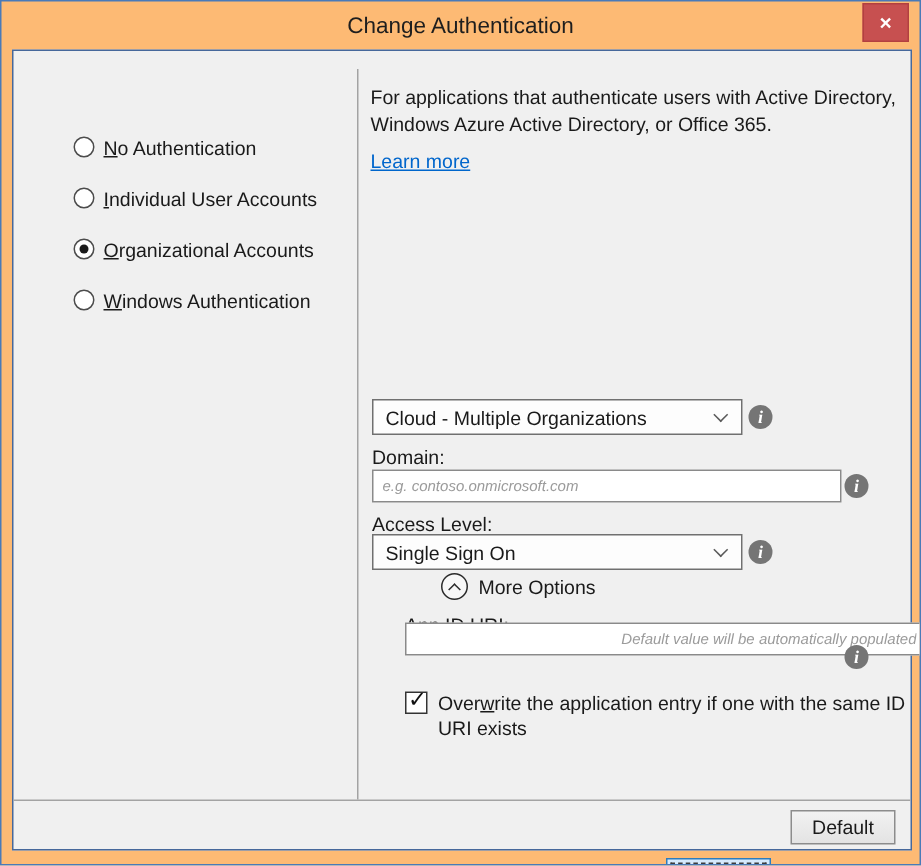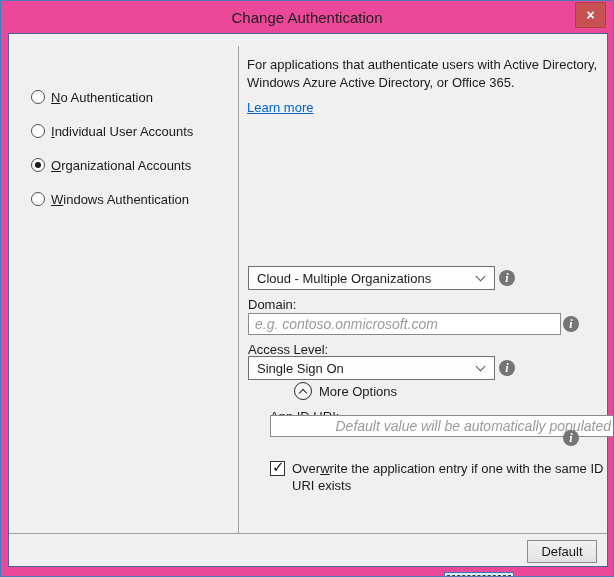--- a/index.html
+++ b/index.html
@@ -2,21 +2,21 @@
 <html><head>
 <meta charset="utf-8">
 <style>
   * { margin: 0; padding: 0; box-sizing: border-box; }
   html, body { background: #c8c8c8; }
   body { font-family: "Liberation Sans", "DejaVu Sans", sans-serif; }
 
   .window {
     position: relative;
     width: 614px; height: 577px;
-    background: #ec4899;
+    background: #fdba74;
     border: 1px solid #4a7ab8;
     overflow: hidden;
   }
 
   .titlebar {
     position: absolute; top: 0; left: 0; right: 0; height: 32px;
     display: flex; align-items: center; justify-content: center;
   }
   .titlebar-text { font-size: 15px; color: #1e1e1e; }
 
@@ -40,22 +40,22 @@
     position: absolute; left: 229px; top: 12px;
     width: 1px; height: 487px; background: #a3a3a3;
   }
   .divider-h {
     position: absolute; left: 0; top: 499px;
     width: 100%; height: 1px; background: #a3a3a3;
   }
 
   
   .auth-row {
-    position: absolute; left: 22px; height: 16px;
-    display: flex; gap: 6px;
+    position: absolute; left: 40px; height: 16px;
+    display: flex; align-items: center; gap: 6px;
     cursor: default;
   }
   .radio {
     width: 14px; height: 14px; border-radius: 50%;
     background: #ffffff; border: 1px solid #4c4c4c;
     display: flex; align-items: center; justify-content: center;
     flex: 0 0 auto;
   }
   .radio .dot { display: none; width: 6px; height: 6px; border-radius: 50%; background: #1a1a1a; }
   .auth-row.selected .radio .dot { display: block; }
@@ -85,21 +85,21 @@
   .chev-down {
     width: 7px; height: 7px; margin: -3px 2px 0 6px;
     border-right: 1.5px solid #5a5a5a; border-bottom: 1.5px solid #5a5a5a;
     transform: rotate(45deg); flex: 0 0 auto;
   }
 
   .txt {
     position: absolute; height: 22px;
     background: #ffffff; border: 1px solid #8a8a8a;
     font-family: "Liberation Sans", "DejaVu Sans", sans-serif;
-    font-size: 14px; color: #1a1a1a; padding: 0 6px;
+    font-size: 10px; color: #1a1a1a; padding: 0 6px;
   }
   .txt::placeholder { font-style: italic; color: #9b9b9b; opacity: 1; }
 
   .info {
     position: absolute; width: 16px; height: 16px; border-radius: 50%;
     background: #757575; color: #ffffff;
     display: flex; align-items: center; justify-content: center;
     font-family: "Liberation Serif", "DejaVu Serif", serif;
     font-style: italic; font-weight: bold; font-size: 12px;
     cursor: default;

